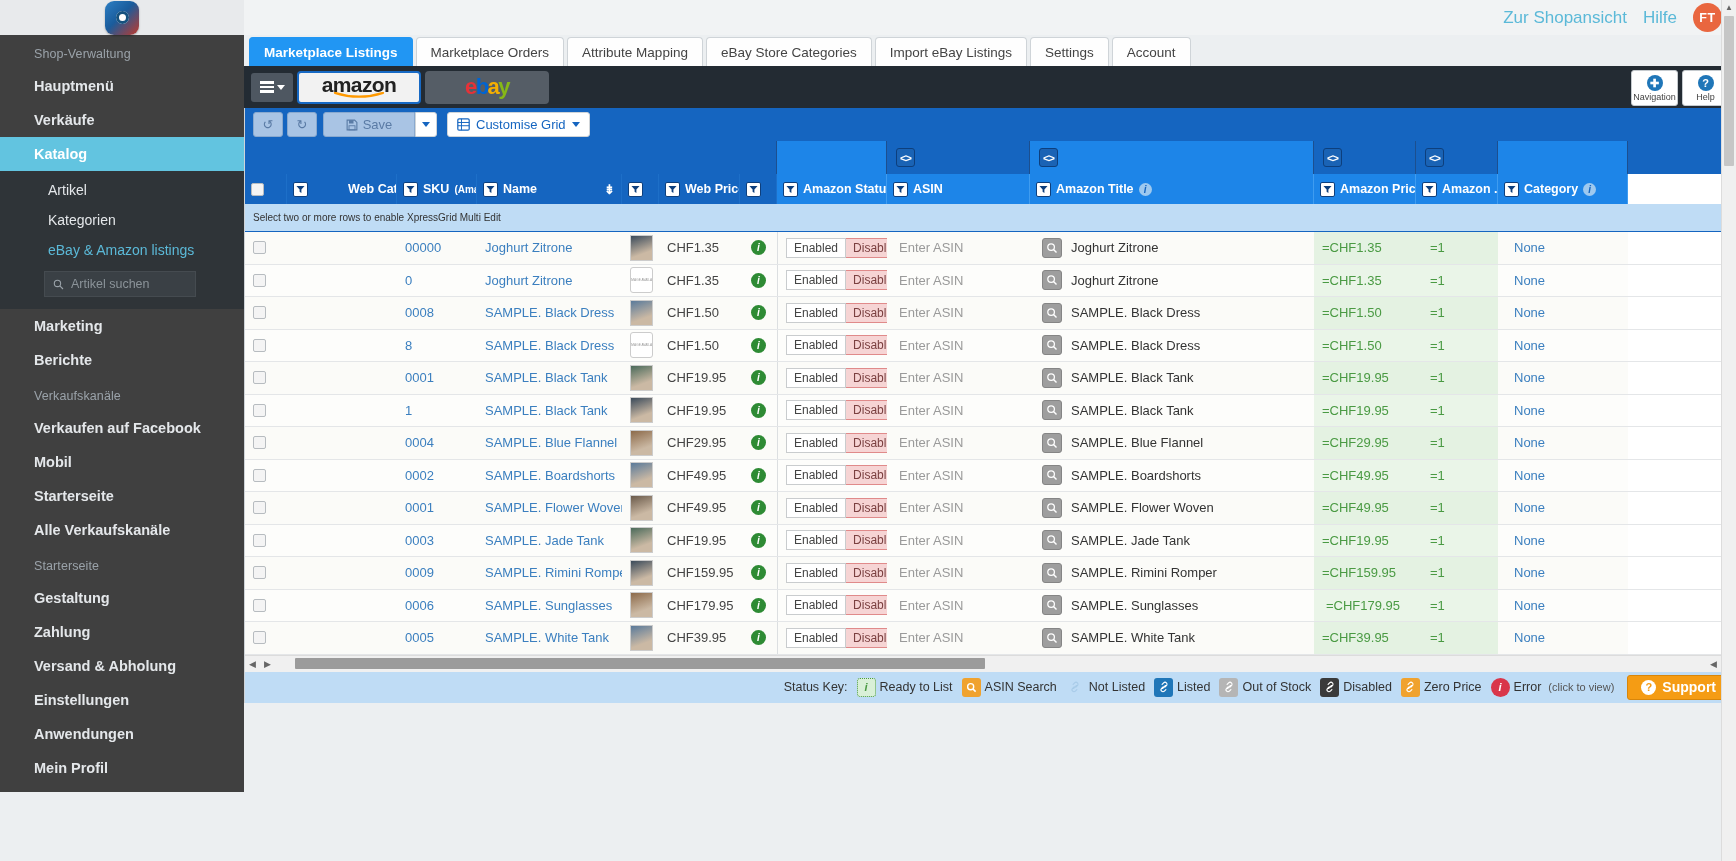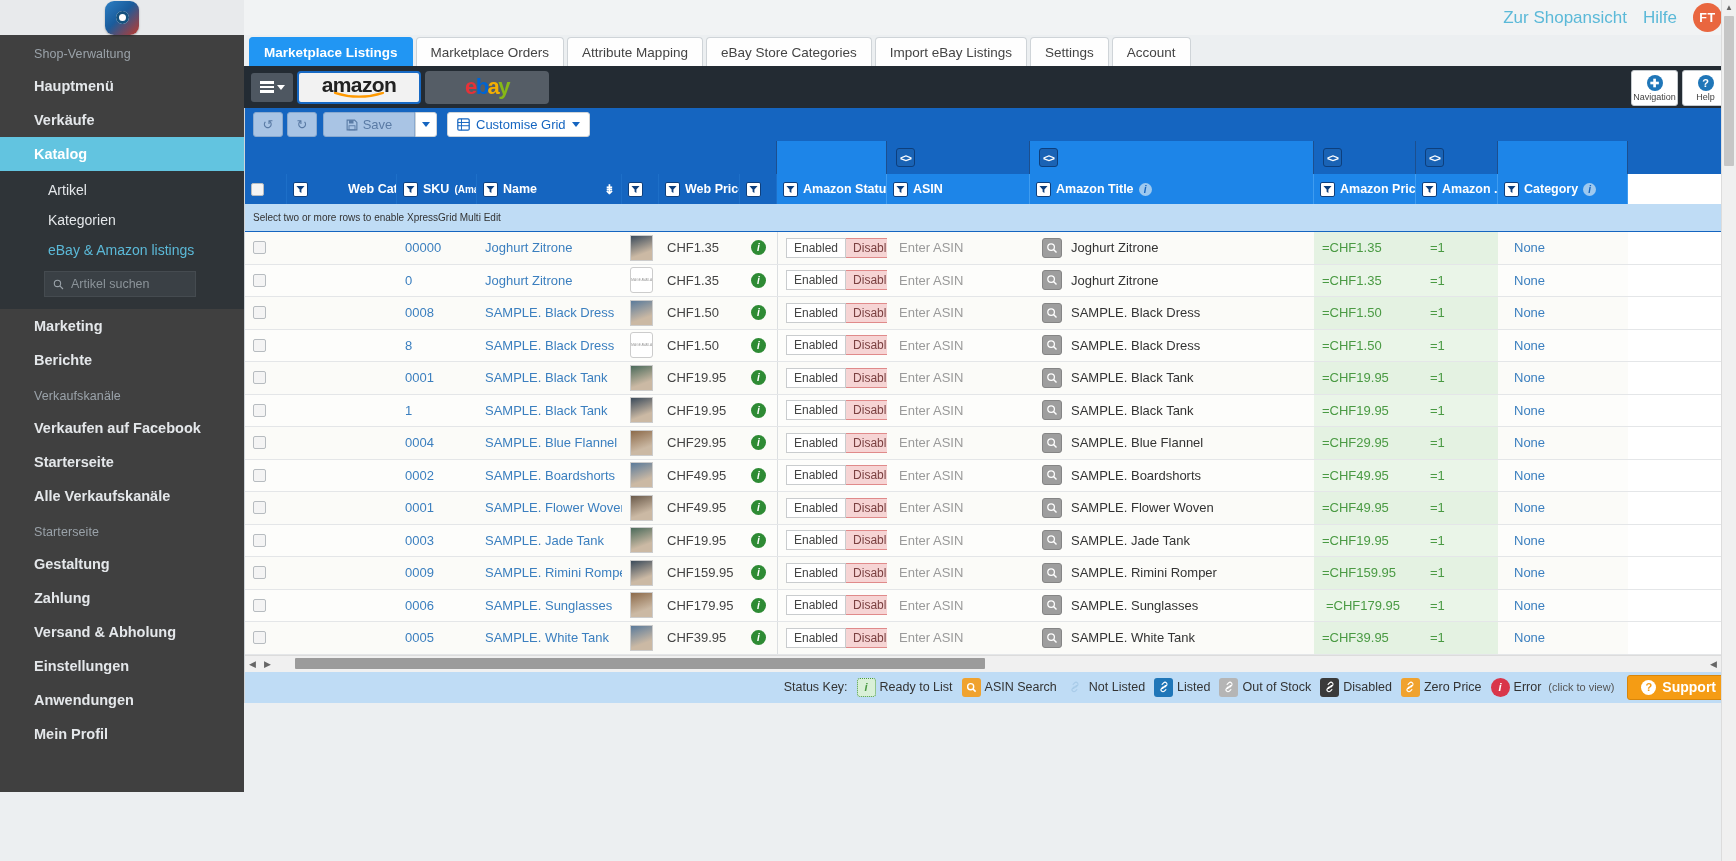--- a/index.html
+++ b/index.html
@@ -308,20 +308,21 @@
           <circle cx="6.5" cy="6.5" r="4.6" fill="none" stroke="#9aa2a9" stroke-width="1.6"></circle>
           <line x1="10" y1="10" x2="14.5" y2="14.5" stroke="#9aa2a9" stroke-width="1.7"></line>
         </svg>
         <span>Artikel suchen</span>
       </div>
     </div>
     <div class="side-item">Marketing</div>
     <div class="side-item">Berichte</div>
     <div class="side-section-title">Verkaufskanäle</div>
     <div class="side-item">Verkaufen auf Facebook</div>
+    <div class="side-item">Mobil</div>
     <div class="side-item">Starterseite</div>
     <div class="side-item">Alle Verkaufskanäle</div>
     <div class="side-section-title">Starterseite</div>
     <div class="side-item">Gestaltung</div>
     <div class="side-item">Zahlung</div>
     <div class="side-item">Versand &amp; Abholung</div>
     <div class="side-item">Einstellungen</div>
     <div class="side-item">Anwendungen</div>
     <div class="side-item">Mein Profil</div>
   </div>

